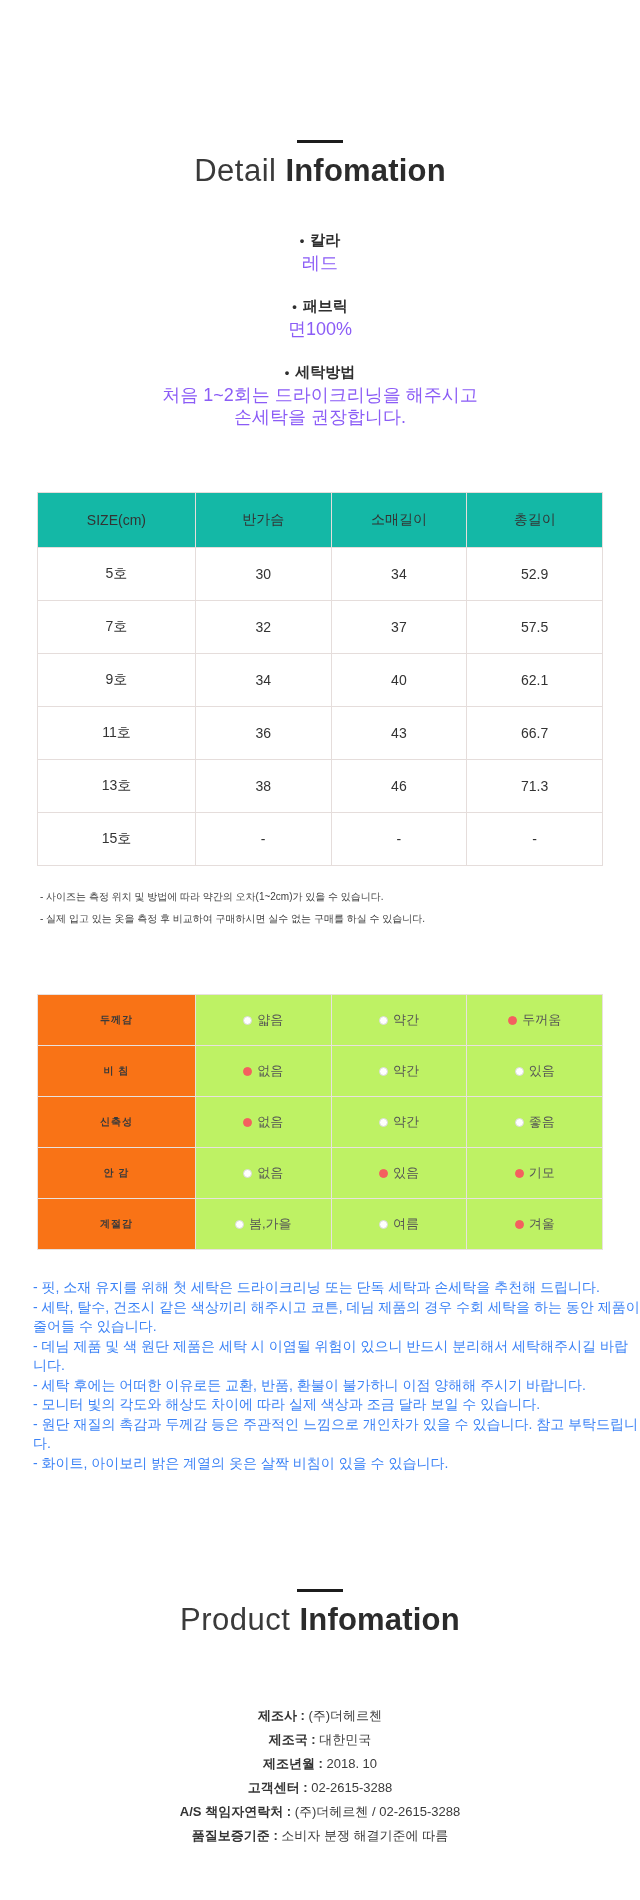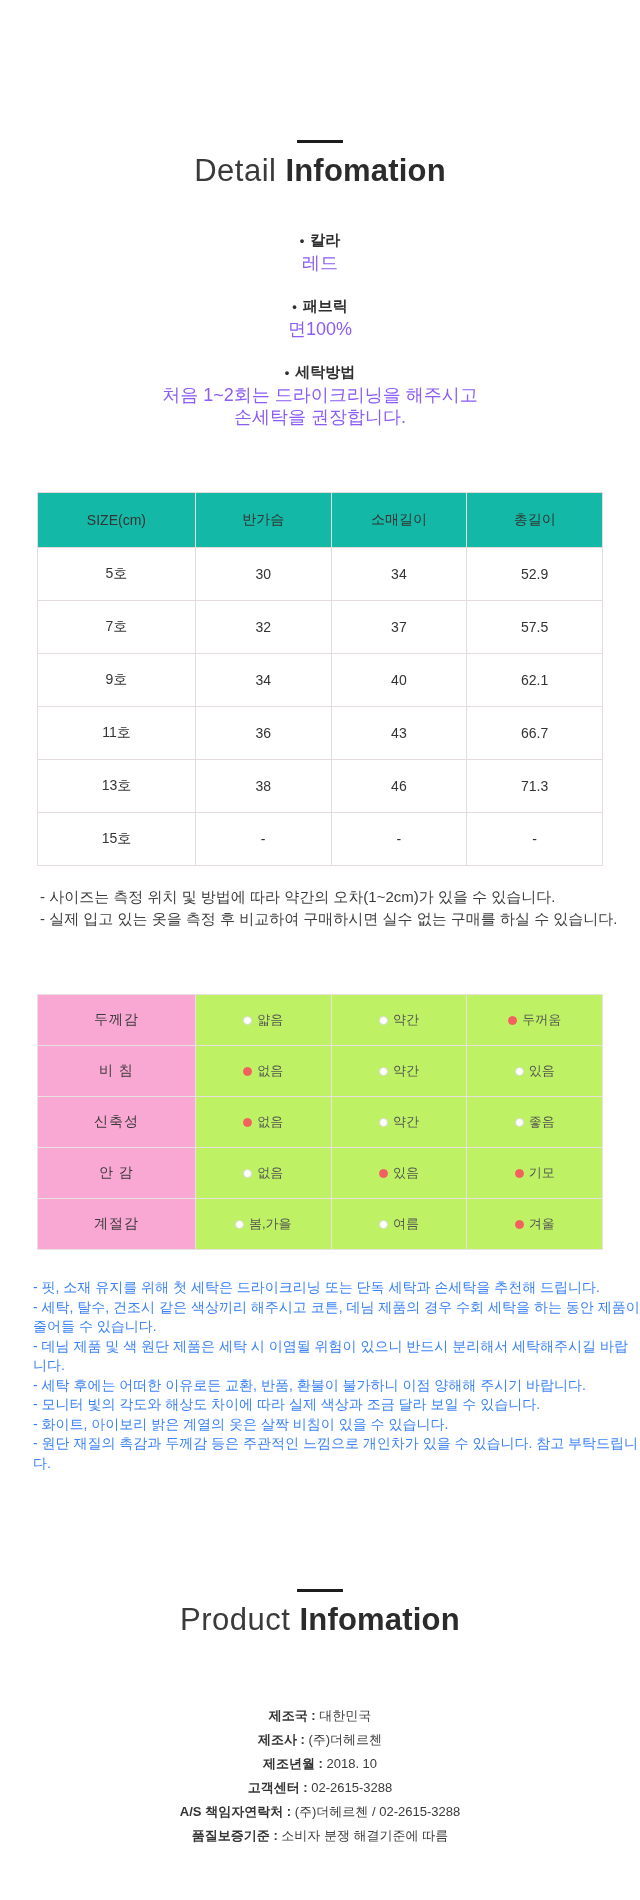--- a/index.html
+++ b/index.html
@@ -25,26 +25,26 @@
   
   table{border-collapse:collapse;table-layout:fixed;}
   .size-table{width:566px;margin:64px auto 0 auto;}
   .size-table th,.size-table td{border:1px solid #e5dddb;text-align:center;
       font-weight:400;font-size:14px;color:#333;}
   .size-table th{background:#14b8a6;height:52px;}
   .size-table td{height:50px;background:#fff;}
   .size-table .c0{width:28%;}
   .size-table .c1,.size-table .c2,.size-table .c3{width:24%;}
 
-  .size-notes{margin:20px 0 0 40px;font-size:15px;line-height:22px;color:#3c3c3c;}
+  .size-notes{margin:20px 0 0 40px;font-size:10px;line-height:22px;color:#3c3c3c;}
 
   
   .feature-table{width:566px;margin:64px auto 0 auto;}
   .feature-table td{border:1px solid #e8e1df;height:48px;text-align:center;vertical-align:middle;}
-  .feature-table .flabel{background:#f9a8d4;font-size:14px;font-weight:400;color:#3a3a3a;width:28%;letter-spacing:1px;}
+  .feature-table .flabel{background:#f97316;font-size:10px;font-weight:700;color:#3a3a3a;width:28%;letter-spacing:1px;}
   .feature-table .fopt{width:24%;background:#bef264;}
   .opt{display:inline-flex;align-items:center;gap:5px;font-size:13px;color:#555;cursor:default;}
   .dot{display:inline-block;width:9px;height:9px;border-radius:50%;
        background:#fff;border:1px solid #d9d9d9;box-sizing:border-box;}
   .dot.on{background:#f4605f;border-color:#f4605f;}
 
   .care-notes{margin:28px 0 0 33px;font-size:14px;line-height:19.5px;color:#3b82f6;
               list-style:none;padding:0;}
 
   
@@ -213,38 +213,38 @@
       </tr>
     </tbody>
   </table>
 
   <ul class="care-notes">
     <li>- 핏, 소재 유지를 위해 첫 세탁은 드라이크리닝 또는 단독 세탁과 손세탁을 추천해 드립니다.</li>
     <li>- 세탁, 탈수, 건조시 같은 색상끼리 해주시고 코튼, 데님 제품의 경우 수회 세탁을 하는 동안 제품이 줄어들 수 있습니다.</li>
     <li>- 데님 제품 및 색 원단 제품은 세탁 시 이염될 위험이 있으니 반드시 분리해서 세탁해주시길 바랍니다.</li>
     <li>- 세탁 후에는 어떠한 이유로든 교환, 반품, 환불이 불가하니 이점 양해해 주시기 바랍니다.</li>
     <li>- 모니터 빛의 각도와 해상도 차이에 따라 실제 색상과 조금 달라 보일 수 있습니다.</li>
+    <li>- 원단 재질의 촉감과 두께감 등은 주관적인 느낌으로 개인차가 있을 수 있습니다. 참고 부탁드립니다.</li>
     <li>- 화이트, 아이보리 밝은 계열의 옷은 살짝 비침이 있을 수 있습니다.</li>
-    <li>- 원단 재질의 촉감과 두께감 등은 주관적인 느낌으로 개인차가 있을 수 있습니다. 참고 부탁드립니다.</li>
   </ul>
 
   <div class="sec-line second"></div>
   <h1 class="sec-title">
     <span class="light">Product</span>
     <span class="bold">Infomation</span>
   </h1>
 
   <div class="prod-info">
     <div class="pi-row">
+      <span class="pi-label">제조사</span><span>(주)더헤르첸</span>
+    </div>
+    <div class="pi-row">
       <span class="pi-label">제조국</span><span>대한민국</span>
     </div>
     <div class="pi-row">
-      <span class="pi-label">제조사</span><span>(주)더헤르첸</span>
-    </div>
-    <div class="pi-row">
       <span class="pi-label">제조년월</span><span>2018. 10</span>
     </div>
     <div class="pi-row">
       <span class="pi-label">고객센터</span><span>02-2615-3288</span>
     </div>
     <div class="pi-row">
       <span class="pi-label">A/S 책임자연락처</span><span>(주)더헤르첸 / 02-2615-3288</span>
     </div>
     <div class="pi-row">
       <span class="pi-label">품질보증기준</span><span>소비자 분쟁 해결기준에 따름</span>

